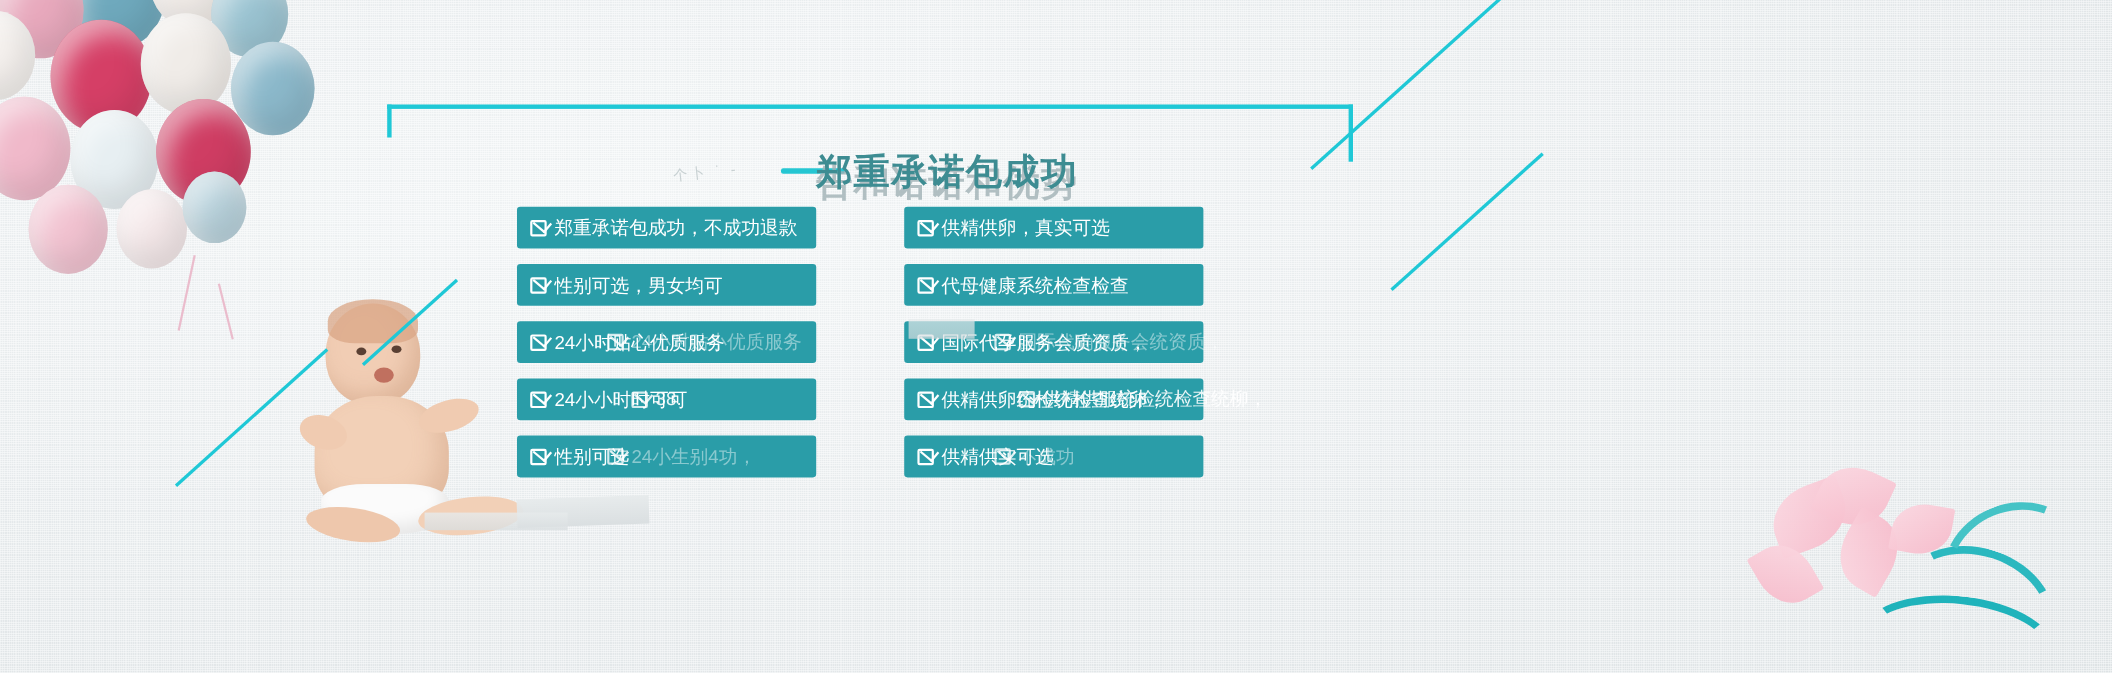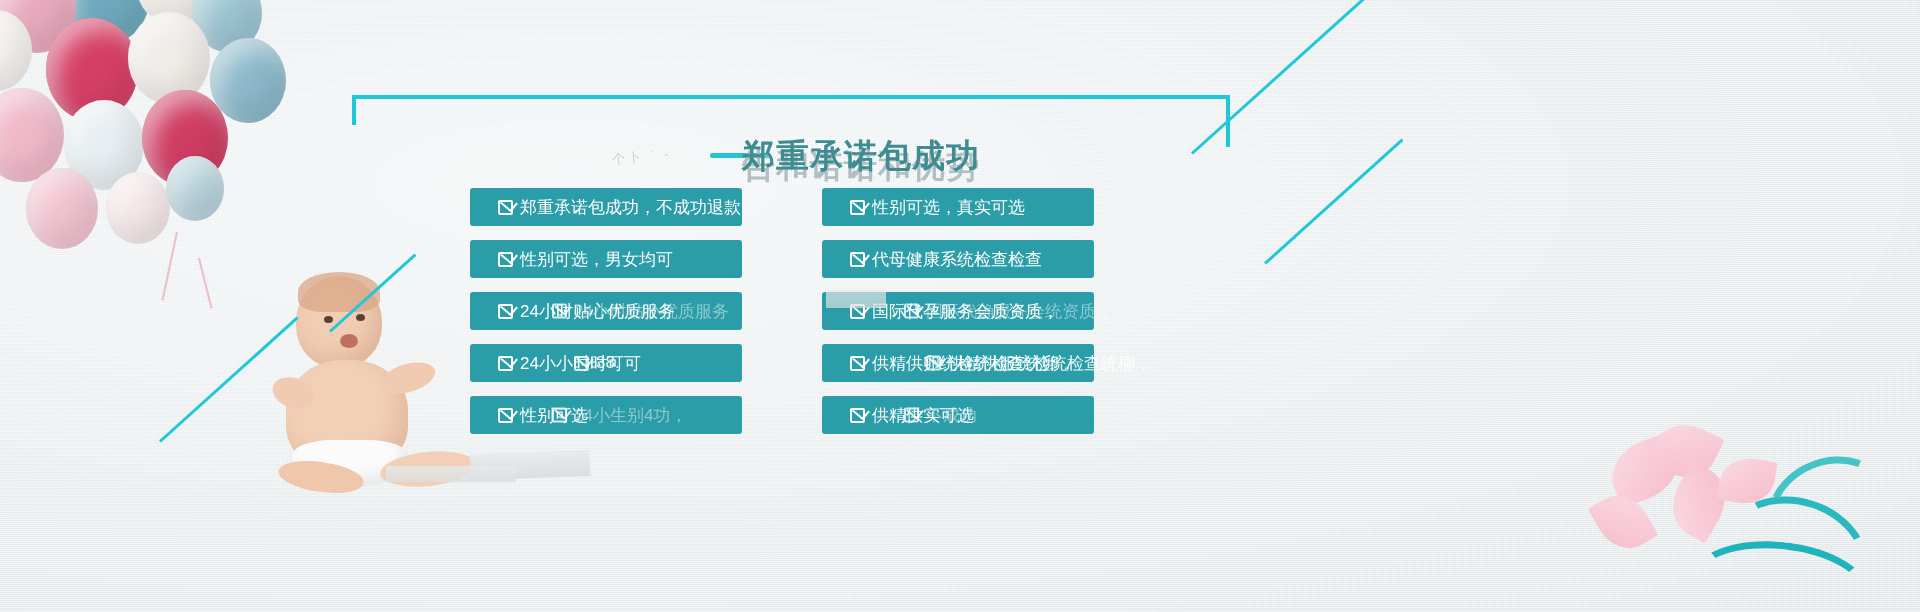--- a/index.html
+++ b/index.html
@@ -108,21 +108,21 @@
     display: flex; gap: 82px;
   }
   .col { display: flex; flex-direction: column; gap: 14px; width: 270px; }
 
   .pill {
     position: relative;
     height: 38px;
     background: #2a9da8;
     border-radius: 3px;
     display: flex; align-items: center;
-    padding: 0 28px;
+    padding: 0 12px;
     color: #ffffff;
     font-size: 17px;
     white-space: nowrap;
     box-shadow: 0 1px 0 rgba(255,255,255,.35);
   }
   .pill.wide { width: 272px; }
   .pill .chk {
     display: inline-block; width: 15px; height: 15px; margin-right: 7px;
     border: 2px solid #ffffff; border-radius: 2px; position: relative; flex: none;
   }
@@ -256,21 +256,21 @@
           <span class="txt">性别可选</span>
           <span class="ghost shift-a">
             <span class="chk2"></span>
             <span>24小生别4功，</span>
           </span>
         </div>
       </div>
     <div class="col" id="col-right">
         <div class="pill wide">
           <span class="chk"></span>
-          <span class="txt">性别可选，真实可选</span>
+          <span class="txt">供精供卵，真实可选</span>
         </div>
         <div class="pill wide">
           <span class="chk"></span>
           <span class="txt">代母健康系统检查检查</span>
         </div>
         <div class="pill wide">
           <span class="chk"></span>
           <span class="txt">国际代孕服务会质资质，</span>
           <span class="ghost shift-a">
             <span class="chk2"></span>

